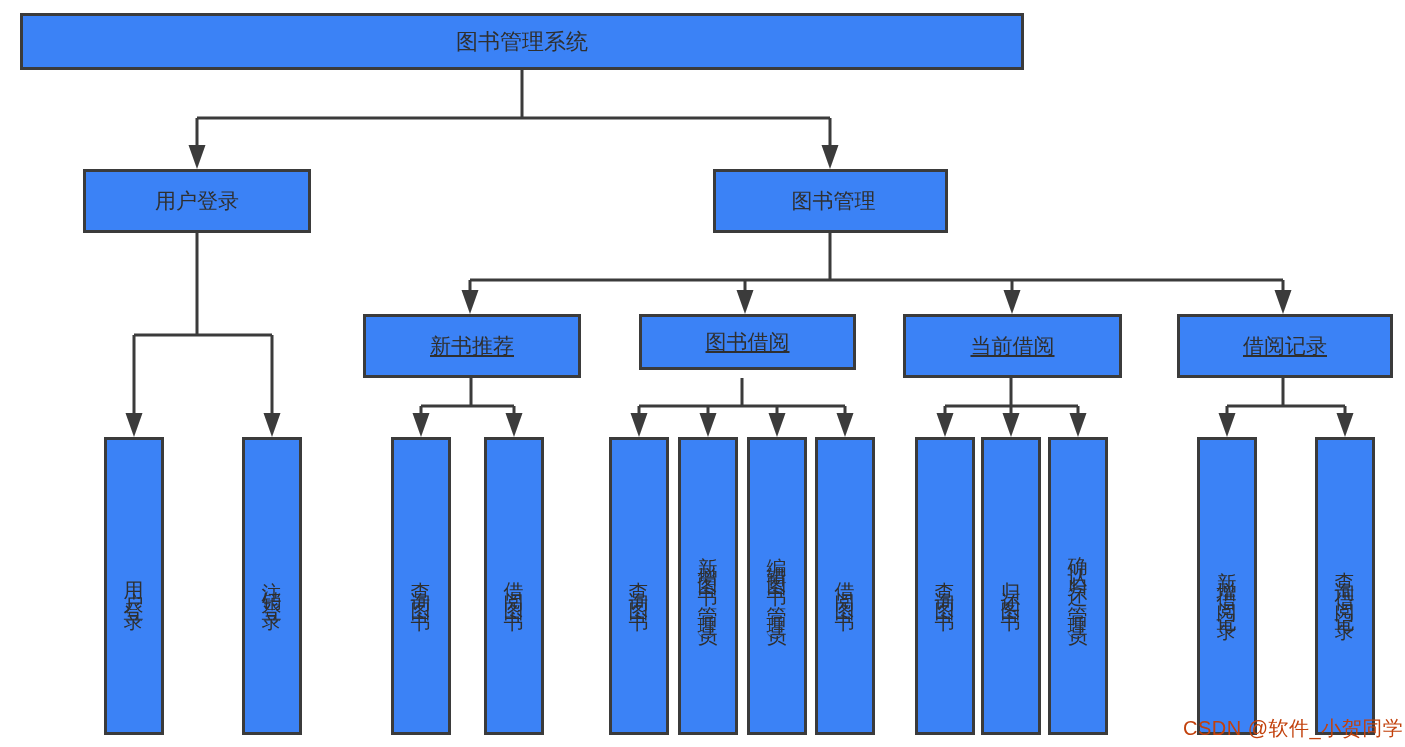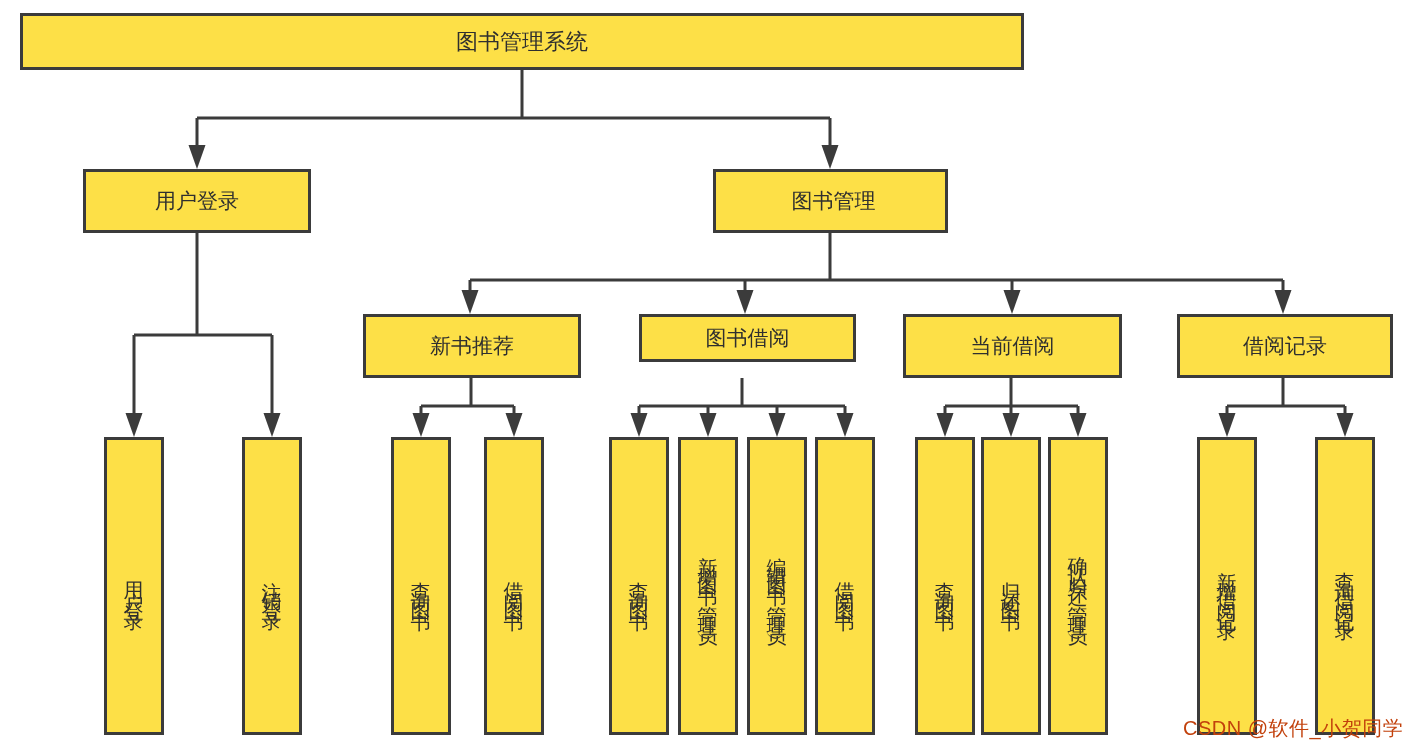--- a/index.html
+++ b/index.html
@@ -22,31 +22,31 @@
     stroke-width: 3;
     fill: none;
   }
   svg.connectors polygon {
     fill: #3b3b3b;
     stroke: none;
   }
   .node {
     position: absolute;
     box-sizing: border-box;
-    background: #fde047;
+    background: #3b82f6;
     border: 3px solid #3b3b3b;
     display: flex;
     align-items: center;
     justify-content: center;
     color: #2f2f2f;
     z-index: 2;
   }
   .node.lvl1 { font-size: 22px; }
   .node.lvl2 { font-size: 21px; }
-  .node.lvl3 { font-size: 21px; }
+  .node.lvl3 { font-size: 21px; text-decoration: underline; }
   .node.leaf { font-size: 20px; }
   .node.leaf .vtext {
     writing-mode: vertical-rl;
     text-orientation: mixed;
     letter-spacing: 10px;
     line-height: 1;
     white-space: nowrap;
   }
   .watermark {
     position: absolute;
@@ -121,21 +121,21 @@
   <div class="node lvl2" style="left:83px; top:169px; width:228px; height:64px;">
     <span>用户登录</span>
   </div>
   <div class="node lvl2" style="left:713px; top:169px; width:235px; height:64px;padding-left:6px;">
     <span>图书管理</span>
   </div>
 
   <div class="node lvl3" style="left:363px; top:314px; width:218px; height:64px;">
     <span>新书推荐</span>
   </div>
-  <div class="node lvl3" style="left:639px; top:314px; width:217px; height:48px;">
+  <div class="node lvl3" style="left:639px; top:314px; width:217px; height:56px;">
     <span>图书借阅</span>
   </div>
   <div class="node lvl3" style="left:1177px; top:314px; width:216px; height:64px;">
     <span>借阅记录</span>
   </div>
   <div class="node lvl3" style="left:903px; top:314px; width:219px; height:64px;">
     <span>当前借阅</span>
   </div>
 
   <div class="node leaf" style="left:104px; top:437px; width:60px; height:298px;">

